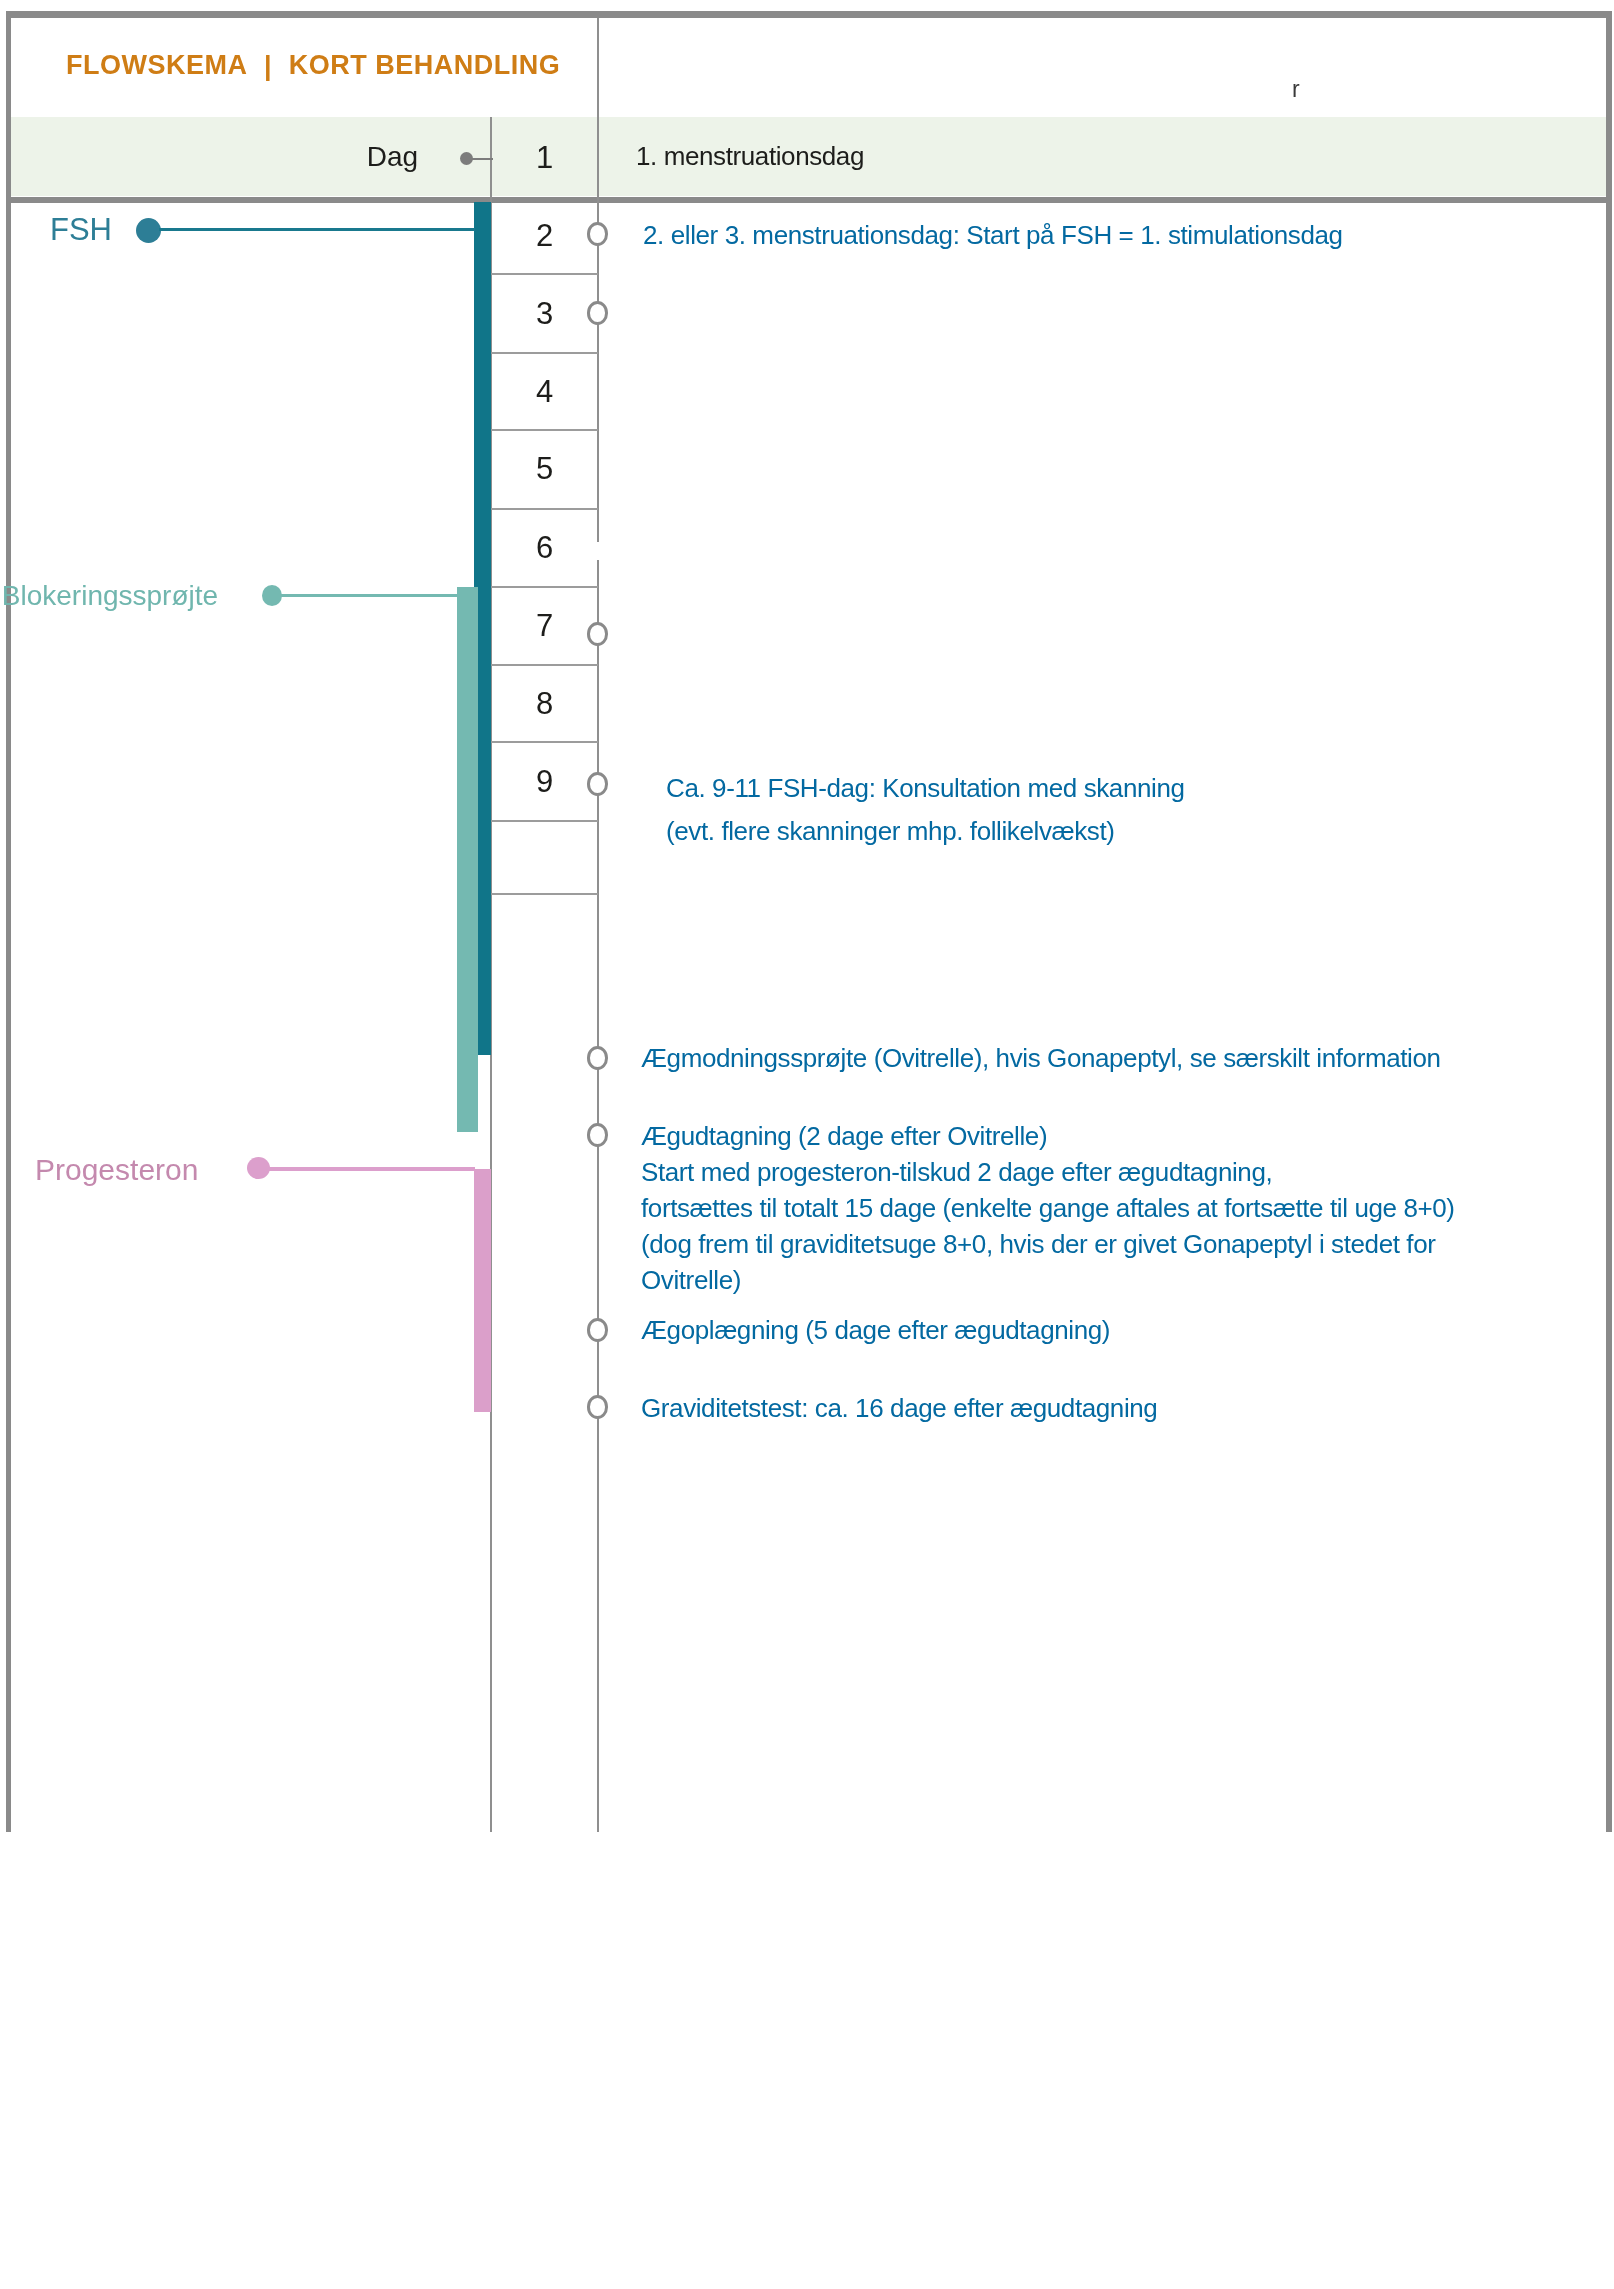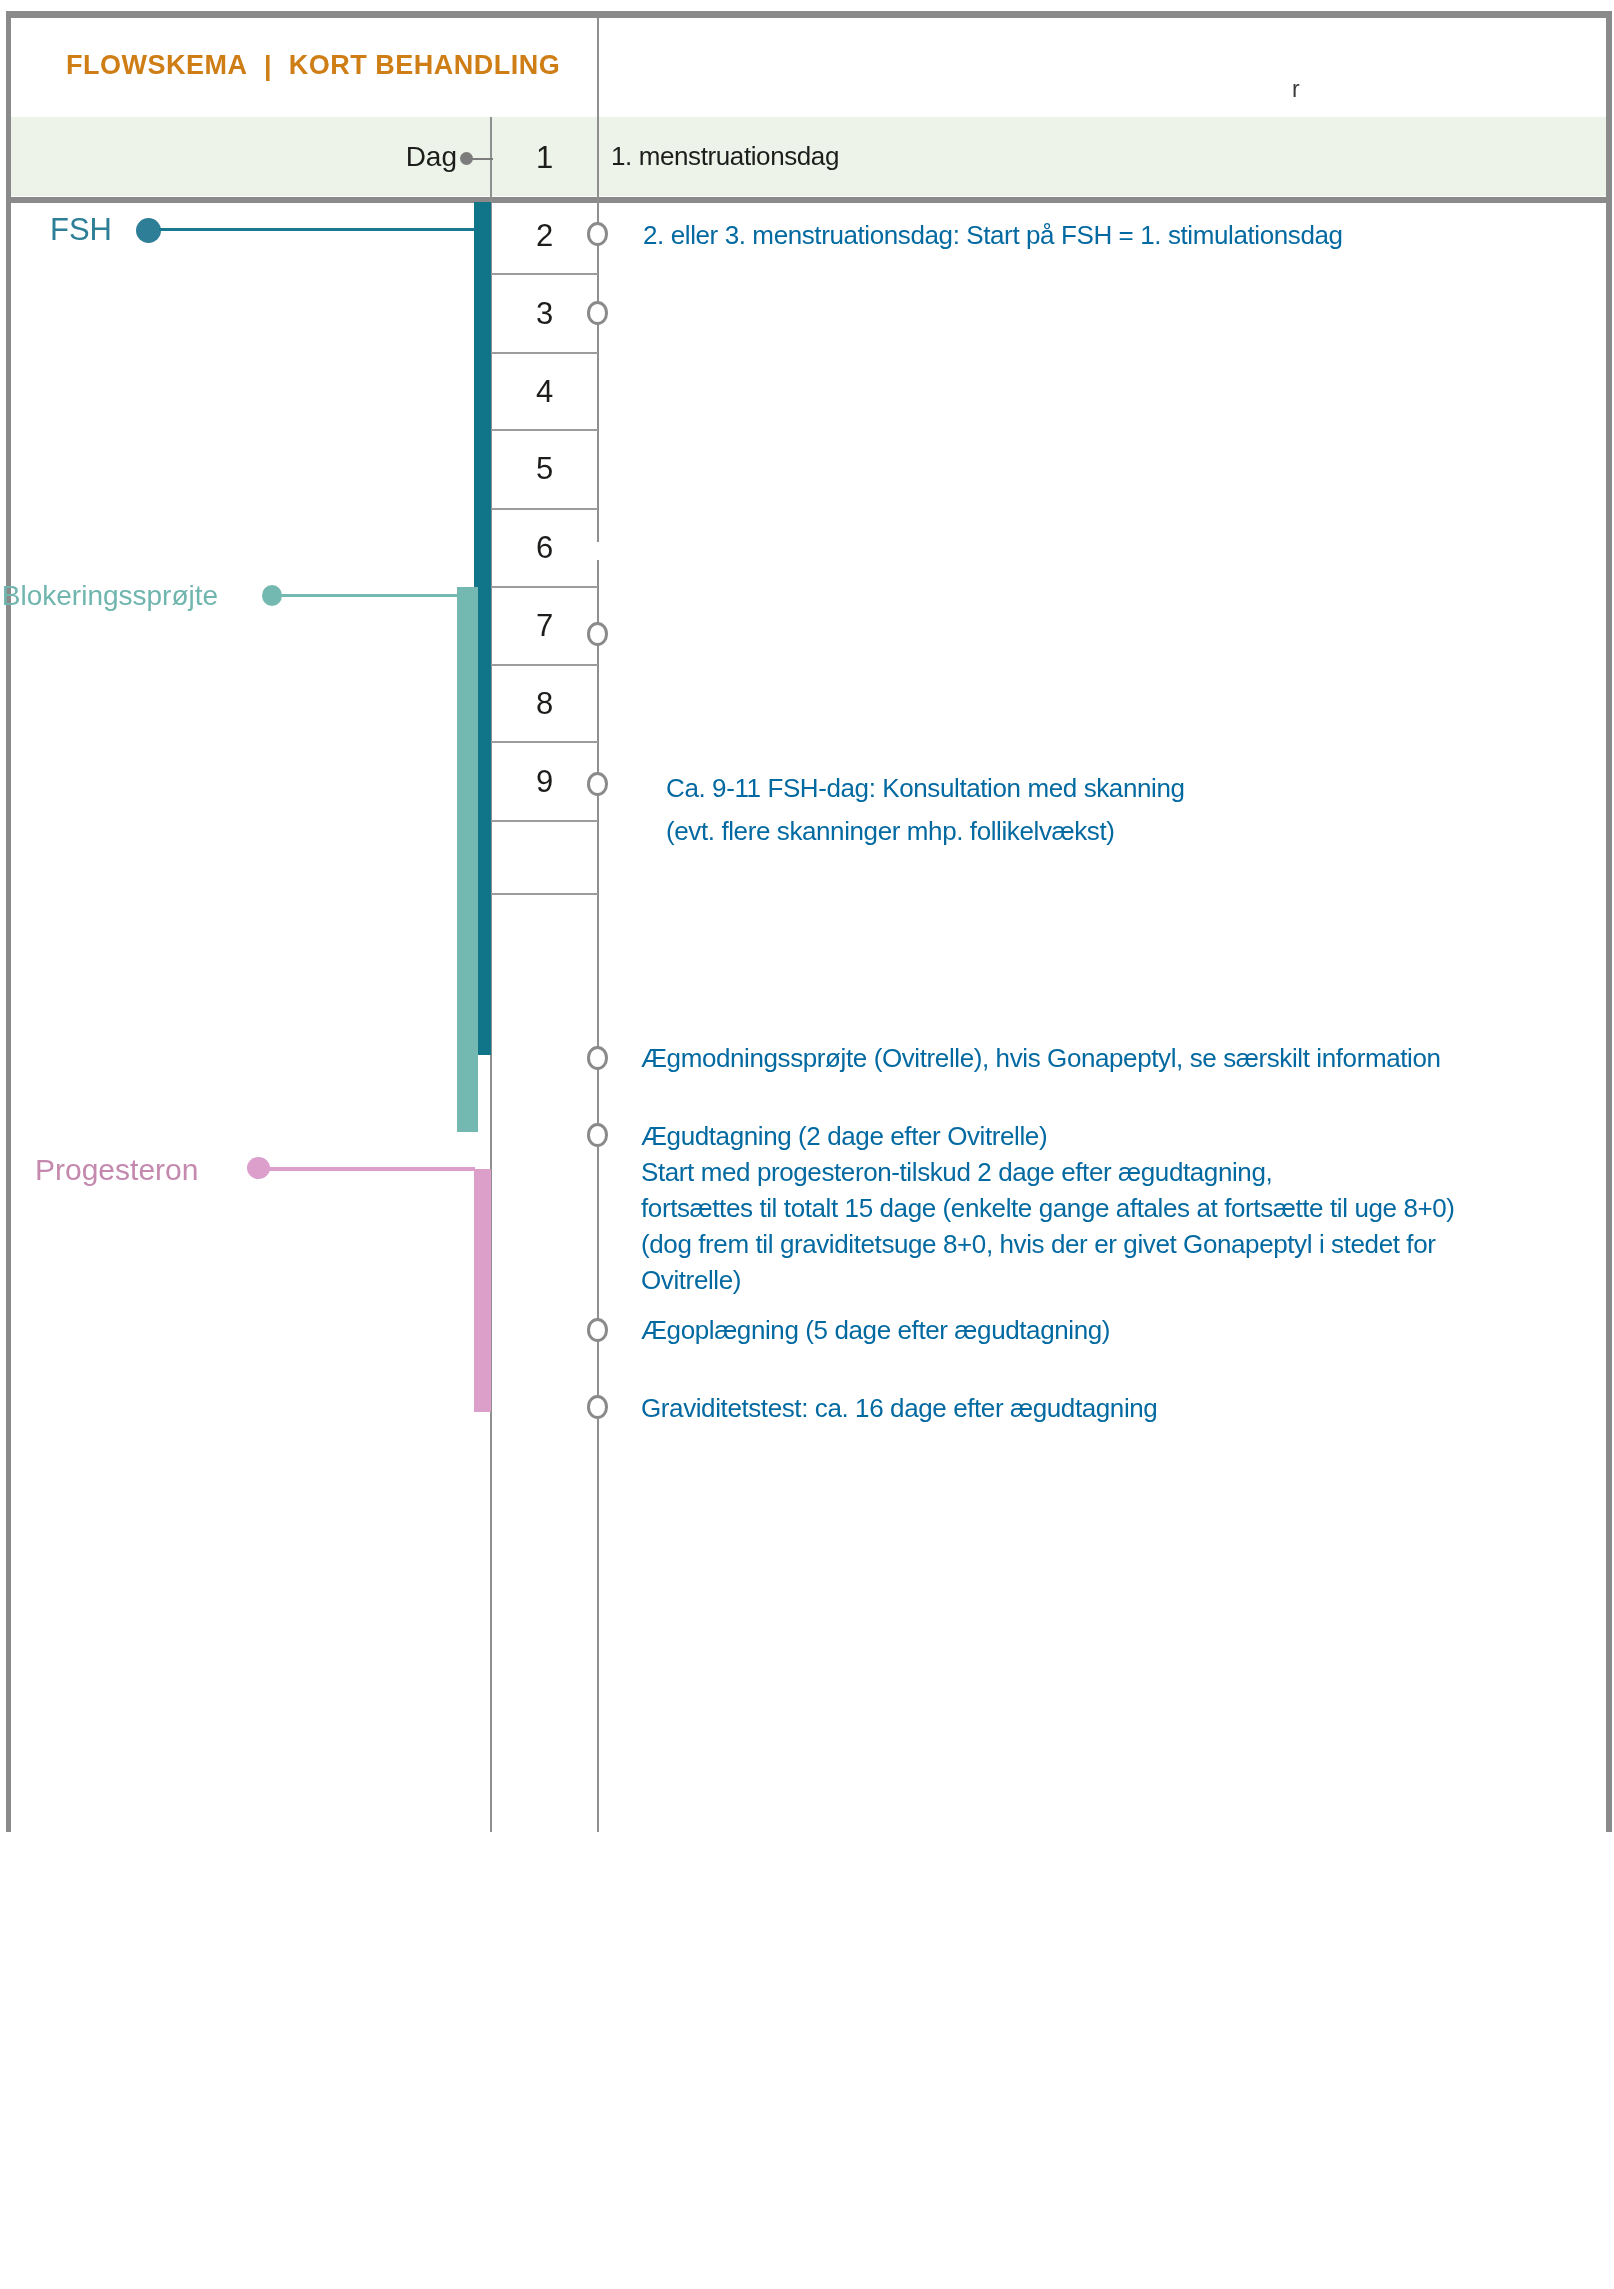--- a/index.html
+++ b/index.html
@@ -25,21 +25,21 @@
   .green-row{left:11px;top:117px;width:1595px;height:79px;background:#edf3e9;}
   
   .vline{width:1.8px;background:#8f8f8f;}
   .col-left-line{left:490px;top:117px;height:2173px;}
   .main-line-a{left:597px;top:17.5px;height:524px;}
   .main-line-b{left:597px;top:560px;height:1730px;}
   .cell-sep{left:491px;width:107px;height:1.8px;background:#9c9c9c;}
   
   .daynum{left:491px;width:107px;text-align:center;font-size:31px;line-height:39px;color:#1d1d1b;}
   
-  .dag-label{left:328px;top:139px;width:129px;text-align:right;font-size:28px;line-height:35px;color:#1d1d1b;}
+  .dag-label{left:328px;top:139px;width:129px;text-align:center;font-size:28px;line-height:35px;color:#1d1d1b;}
   .dag-dot{left:460px;top:152px;width:13px;height:13px;border-radius:50%;background:#7c7c7c;}
   .dag-tick{left:471px;top:158px;width:22px;height:1.8px;background:#7c7c7c;}
   
   .bar{width:16.6px;}
   .fsh-bar{left:474px;top:202px;height:853px;background:#107589;}
   .blok-bar{left:457px;top:587px;width:21px;height:545px;background:#74b9b1;}
   .prog-bar{left:474px;top:1169px;height:243px;background:#db9fca;}
   
   .legend{white-space:nowrap;}
   .fsh-label{left:50px;top:211px;font-size:31px;line-height:37px;color:#2d7e96;}
@@ -48,21 +48,21 @@
   .blok-label{left:1.8px;top:579px;font-size:28px;line-height:33px;color:#70b6ae;}
   .blok-dot{left:262px;top:585px;width:20px;height:21px;border-radius:50%;background:#74b9b1;}
   .blok-line{left:281px;top:594px;width:176px;height:2.8px;background:#74b9b1;}
   .prog-label{left:35px;top:1151px;font-size:30px;line-height:37px;color:#c489ae;}
   .prog-dot{left:247px;top:1157px;width:23px;height:22px;border-radius:50%;background:#dc9fcc;}
   .prog-line{left:268px;top:1167px;width:207px;height:3.7px;background:#dc9fcc;}
   
   .marker{left:587px;width:14.8px;height:17.5px;border:3.7px solid #8a8a8a;border-radius:50%;background:#ffffff;}
   
   .mtext{font-size:26px;line-height:36px;letter-spacing:-0.4px;color:#0369a1;white-space:pre-line;}
-  .green-row-text{left:611px;top:139px;font-size:26px;line-height:35px;letter-spacing:-0.4px;color:#1d1d1b;}
+  .green-row-text{left:636px;top:139px;font-size:26px;line-height:35px;letter-spacing:-0.4px;color:#1d1d1b;}
 </style>
 </head>
 <body>
 
 <div class="page">
 
   <div class="abs border-top"></div>
   <div class="abs border-left"></div>
   <div class="abs border-right"></div>
 

